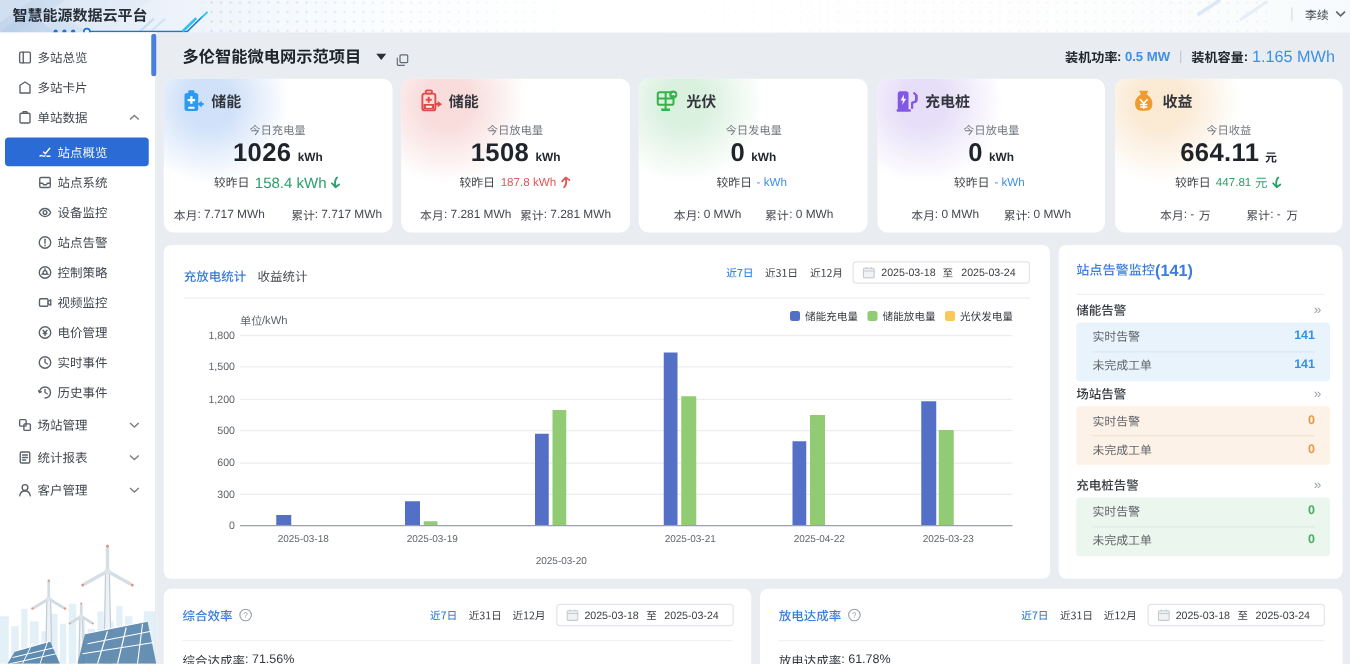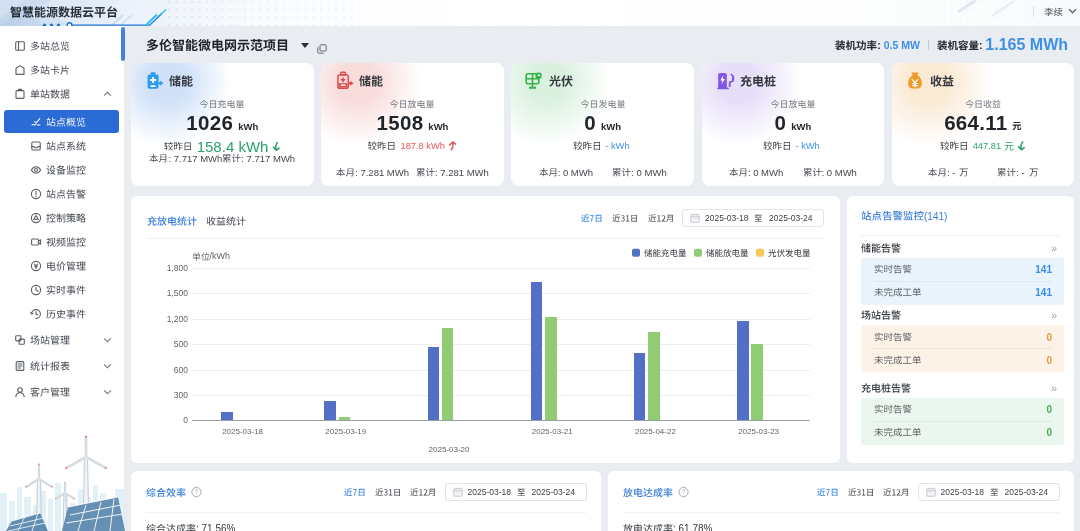--- a/index.html
+++ b/index.html
@@ -568,21 +568,21 @@
     <span style="display:inline-block;width:1px;height:10px;background:#c7ccd3;margin:0 8px"></span>
     <svg style="width:42.0px;height:10.5px;flex:none;display:block;" viewBox="0 -880 4000 1000">
       <g fill="#23272e">
         <use href="#g60"></use>
         <use href="#g61" x="1000"></use>
         <use href="#g64" x="2000"></use>
         <use href="#g65" x="3000"></use>
       </g>
     </svg>
     <span class="txt" style="font-size:10.5px;font-weight:bold;color:#23272e">:&nbsp;</span>
-    <span class="txt" style="font-size:16px;font-weight:bold;color:#3f90e4">1.165 MWh</span>
+    <span class="txt" style="font-size:13px;font-weight:normal;color:#3f90e4">1.165 MWh</span>
   </div>
 <div class="abs" style="left:131.0px;top:63px;width:182.6px;height:123px;background:#fff;border-radius:8px;overflow:hidden">
     <div class="abs" style="left:-40px;top:-57px;width:152px;height:152px;border-radius:50%;background:radial-gradient(circle, rgba(205,223,248,0.95) 0%, rgba(205,223,248,0.95) 18%, rgba(255,255,255,0) 60%)"></div>
     <div class="row" style="left:13px;top:18px;transform:translateY(-50%);gap:5px">
       <svg width="20" height="20" viewBox="0 0 20 20" style="display:block">
 <rect x="6.6" y="1.2" width="5" height="2.6" rx="1" fill="#2b9bf0"></rect>
 <rect x="3.6" y="3.4" width="11" height="14.4" rx="2" fill="#2b9bf0"></rect>
 <path d="M8.2,6.0 v2.1 h-2.1 v1.8 h2.1 v2.1 h1.8 V9.9 h2.1 V8.1 h-2.1 V6.0 Z" fill="#fff"></path>
 <rect x="6.4" y="14.3" width="5.4" height="1.6" rx="0.8" fill="#fff"></rect>
 <path d="M13.9,12.2 l3.5,-2.7 v1.8 h1.5 v1.8 h-1.5 v1.8 Z" fill="#2b9bf0"></path>
@@ -610,26 +610,26 @@
       <span class="txt" style="font-size:9.5px;font-weight:bold;color:#23272e;margin-left:5px;margin-top:6px">kWh</span>
     </div>
     <div class="row" style="left:50%;top:83px;transform:translate(-50%,-50%)">
       <svg style="width:28.5px;height:9.5px;flex:none;display:block;" viewBox="0 -880 3000 1000">
         <g fill="#3c4046">
           <use href="#g71"></use>
           <use href="#g72" x="1000"></use>
           <use href="#g68" x="2000"></use>
         </g>
       </svg>
-      <span class="txt" style="font-size:15px;color:#2aa06b;margin:0 3px 0 4px">158.4 kWh</span>
+      <span class="txt" style="font-size:12px;color:#2aa06b;margin:0 3px 0 4px">158.4 kWh</span>
       <svg width="9" height="10" viewBox="0 0 9 10" style="display:block;flex:none" fill="none" stroke="#2aa06b" stroke-width="1.5" stroke-linecap="round" stroke-linejoin="round">
         <path d="M5.6,0.9 C4,2.7 3.6,5.2 4.2,7.8 M1.5,5.6 L4.3,8.8 L7.2,6.6"></path>
       </svg>
     </div>
-    <div class="row" style="left:8px;right:8px;top:95px;transform:translateY(-50%);justify-content:center">
+    <div class="row" style="left:8px;right:8px;top:109px;transform:translateY(-50%);justify-content:space-between">
       <div style="display:flex;align-items:center">
         <svg style="width:19.0px;height:9.5px;flex:none;display:block;" viewBox="0 -880 2000 1000">
           <g fill="#43474e">
             <use href="#g73"></use>
             <use href="#g74" x="1000"></use>
           </g>
         </svg>
         <span class="txt" style="font-size:9.5px;color:#43474e">: 7.717 MWh</span>
       </div>
       <div style="display:flex;align-items:center">
@@ -1060,21 +1060,21 @@
     <svg style="width:63.0px;height:10.5px;flex:none;display:block;" viewBox="0 -880 6000 1000">
       <g fill="#3a7ed9">
         <use href="#g107"></use>
         <use href="#g108" x="1000"></use>
         <use href="#g109" x="2000"></use>
         <use href="#g110" x="3000"></use>
         <use href="#g111" x="4000"></use>
         <use href="#g112" x="5000"></use>
       </g>
     </svg>
-    <span class="txt" style="font-size:10px;color:#3a7ed9;font-weight:normal">(141)</span>
+    <span class="txt" style="font-size:13px;color:#3a7ed9;font-weight:bold">(141)</span>
   </div>
 <div class="abs" style="left:861px;top:235px;width:199px;height:1px;background:#eff1f4"></div>
 <div class="row" style="left:861px;top:247.5px;transform:translateY(-50%)">
     <svg style="width:40.0px;height:10px;flex:none;display:block;" viewBox="0 -880 4000 1000">
       <g fill="#33383e">
         <use href="#g113"></use>
         <use href="#g114" x="1000"></use>
         <use href="#g109" x="2000"></use>
         <use href="#g110" x="3000"></use>
       </g>

